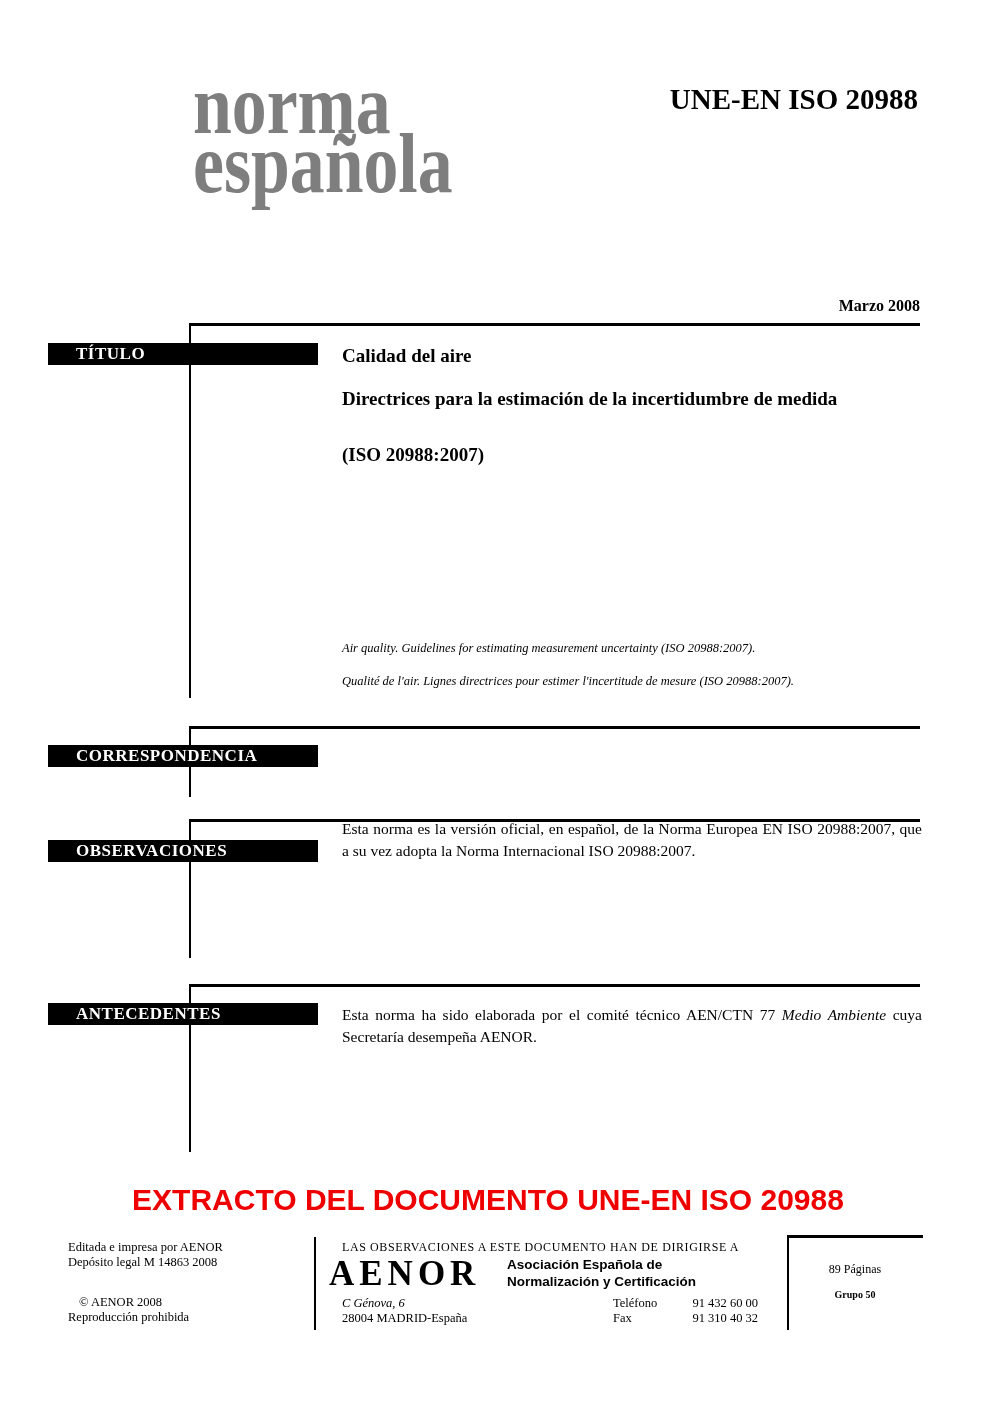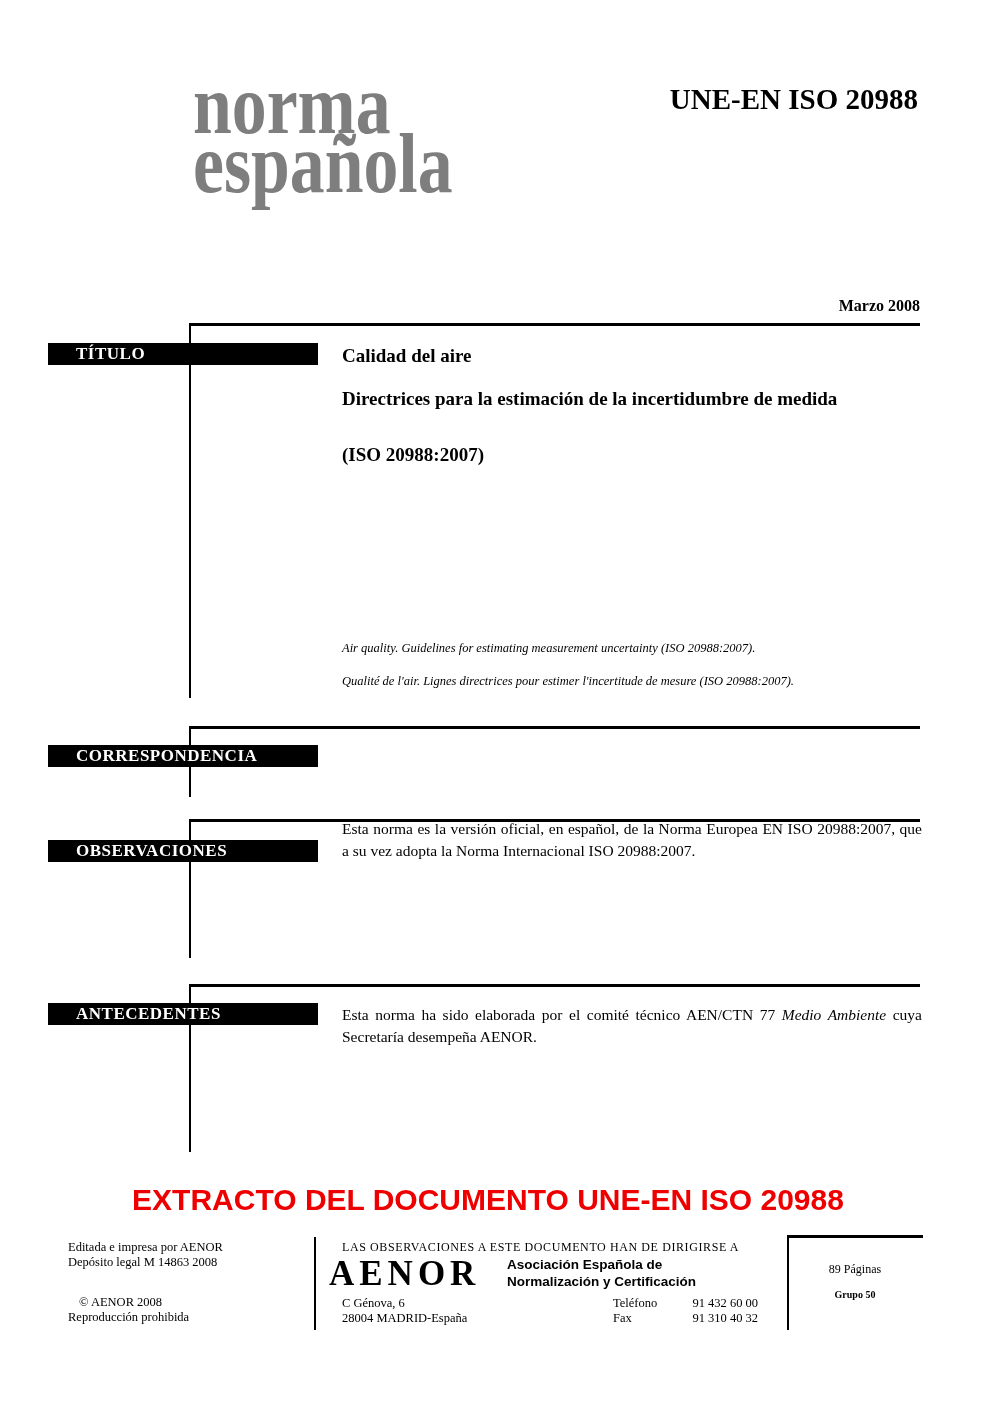--- a/index.html
+++ b/index.html
@@ -115,21 +115,21 @@
   <div class="ft" style="left:68px; top:1310px;">Reproducción prohibida</div>
 
   <div class="ft-divider" style="left:314px; top:1237px; height:93px;"></div>
 
   <div class="ft" style="left:342px; top:1240px; letter-spacing:0.6px; font-size:12px;">LAS OBSERVACIONES A ESTE DOCUMENTO HAN DE DIRIGIRSE A</div>
   <div class="aenor-logo">AENOR</div>
   <div class="org">
     <div>Asociación Española de</div>
     <div>Normalización y Certificación</div>
   </div>
-  <div class="ft" style="left:342px; top:1296px;">C Génova, 6</div>
+  <div class="ft" style="left:342px; top:1296px;font-style:italic;">C Génova, 6</div>
   <div class="ft" style="left:342px; top:1311px;">28004 MADRID-España</div>
   <div class="ft" style="left:613px; top:1296px;">Teléfono</div>
   <div class="ft ft-val" style="left:640px; top:1296px;">91 432 60 00</div>
   <div class="ft" style="left:613px; top:1311px;">Fax</div>
   <div class="ft ft-val" style="left:640px; top:1311px;">91 310 40 32</div>
 
   <div class="abs" style="left:787px; top:1235px; width:136px; height:3px; background:#000;"></div>
   <div class="ft-divider" style="left:787px; top:1237px; height:93px;"></div>
   <div class="ft ft-right" style="top:1262px; font-size:12px;">89 Páginas</div>
   <div class="ft ft-right" style="top:1289px; font-size:10px; font-weight:bold;">Grupo 50</div>

